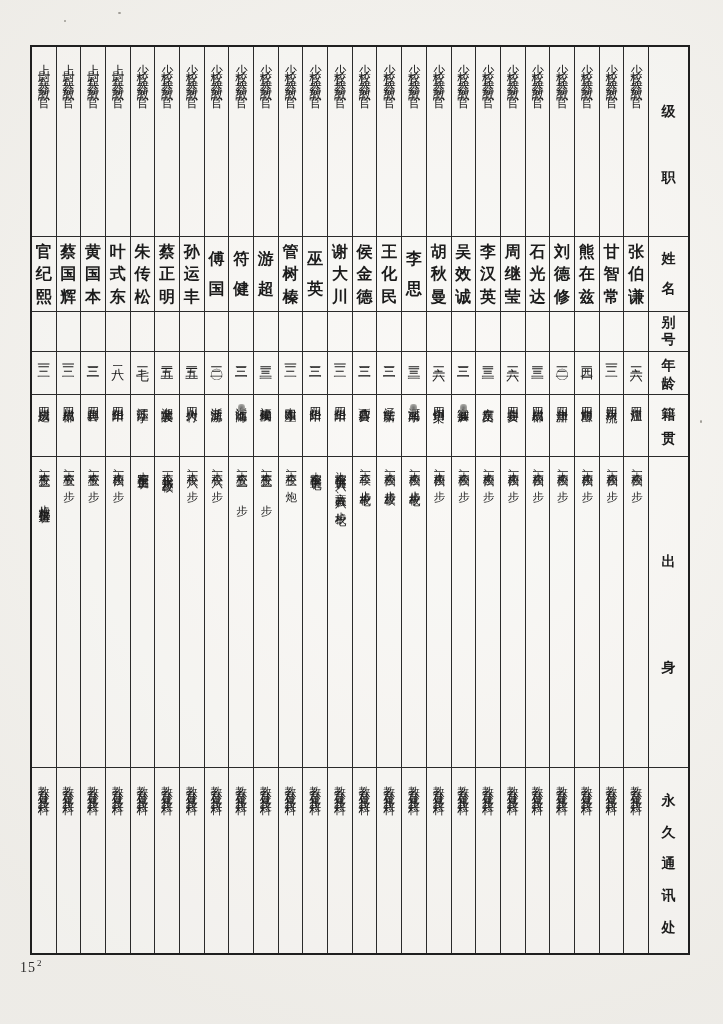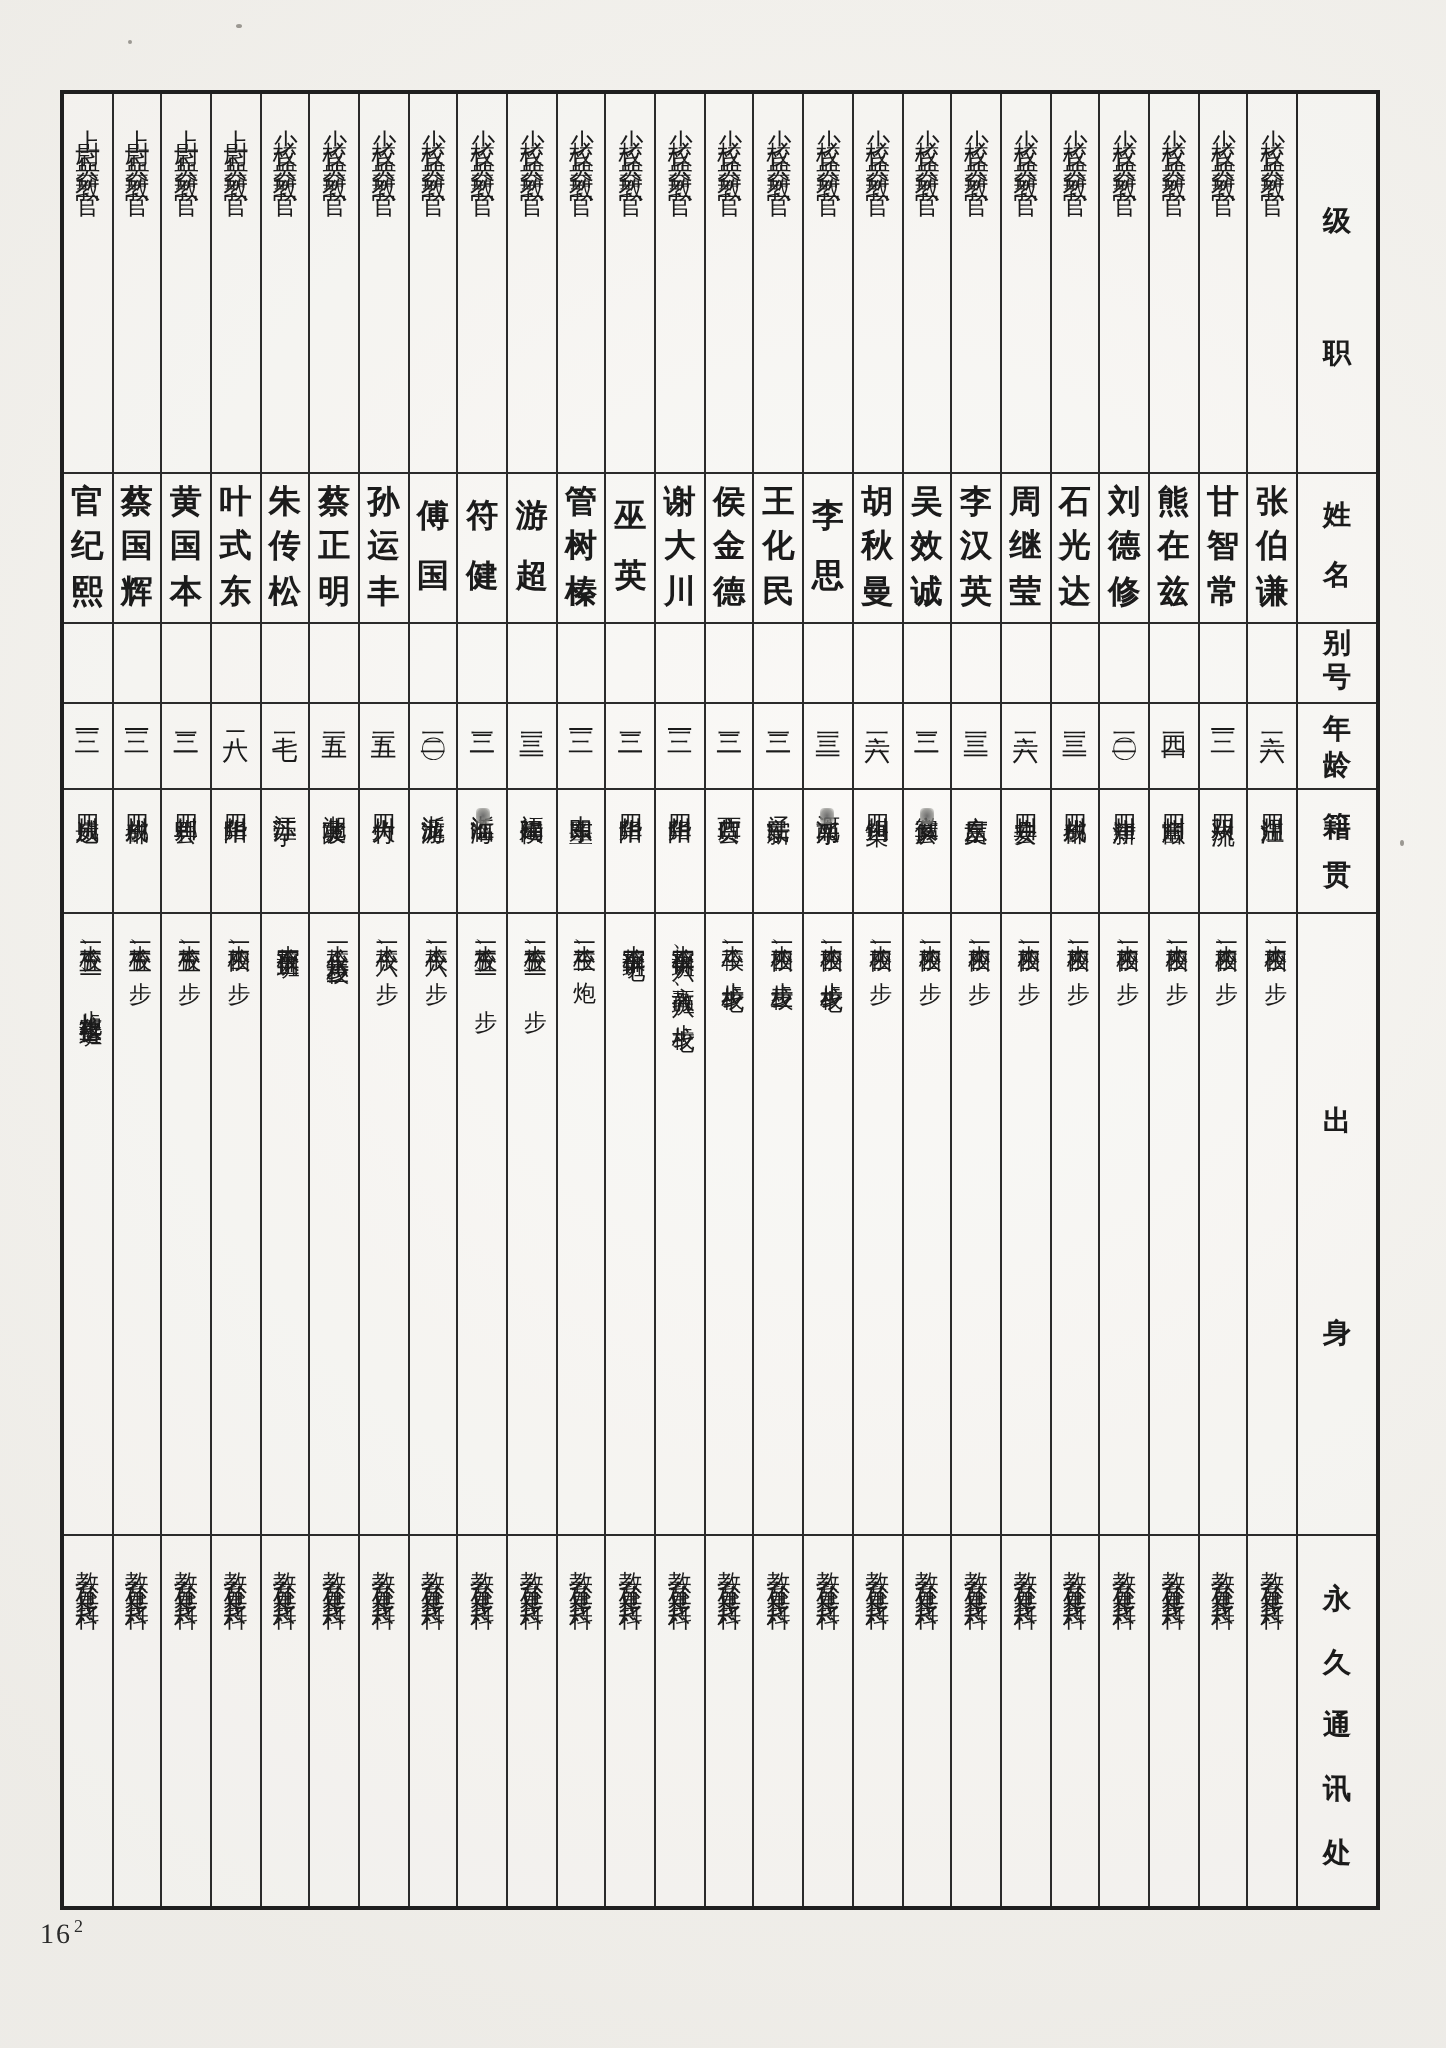--- a/index.html
+++ b/index.html
@@ -708,17 +708,17 @@
           </div>
           <div class="cell r-background">
             <span class="vtext bg-text">本校一五、一、步炮校善运班二</span>
           </div>
           <div class="cell r-contact">
             <span class="vtext contact-text">教育处步兵科</span>
           </div>
         </div>
       </div>
   </div>
-  <div class="page-number"><span>16</span><span class="sup">2</span></div>
+  <div class="page-number"><span>15</span><span class="sup">2</span></div>
   <div class="speck" style="left:118px;top:12px;width:3px;height:2px;"></div>
   <div class="speck" style="left:64px;top:20px;width:2px;height:2px;"></div>
   <div class="speck" style="left:700px;top:420px;width:2px;height:3px;"></div>
 </div>
 
 </body></html>

